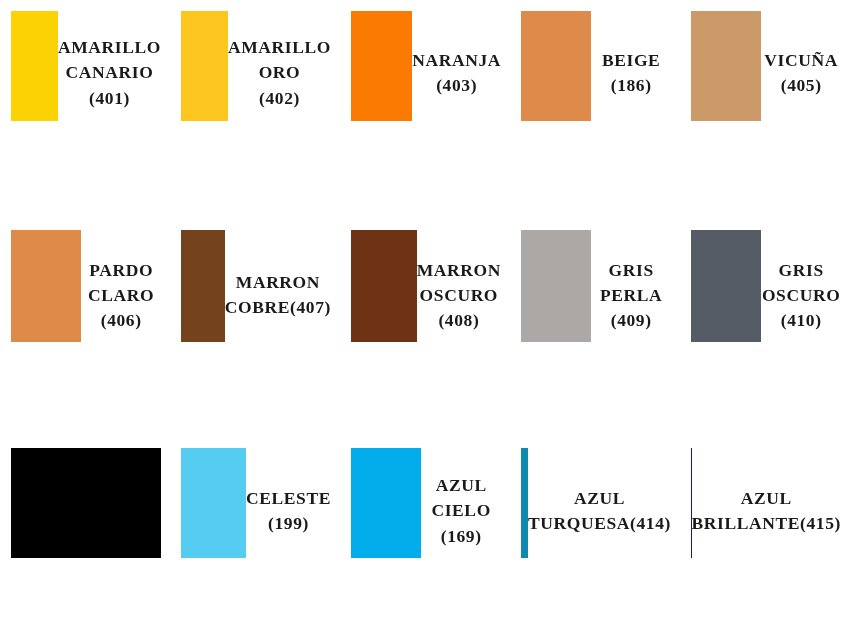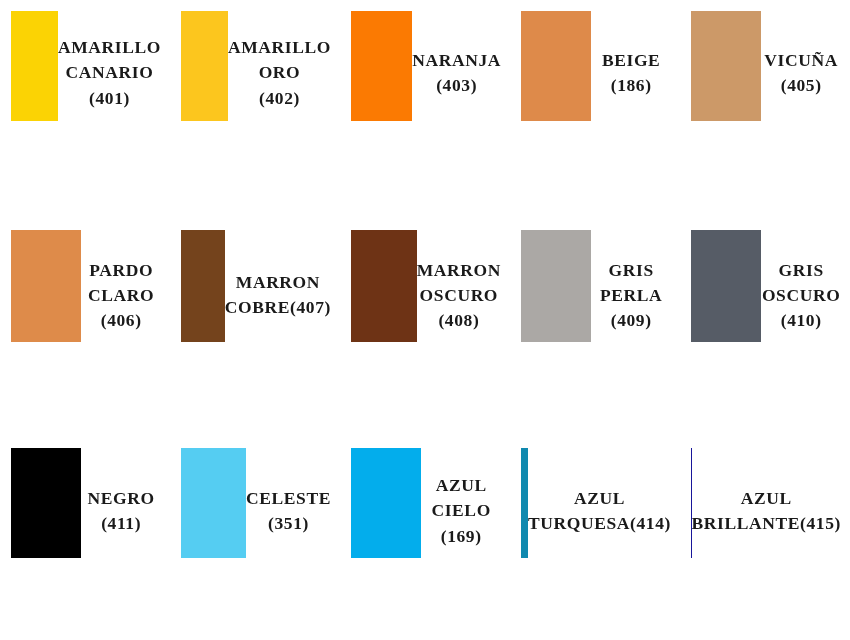--- a/index.html
+++ b/index.html
@@ -121,27 +121,25 @@
     <div class="cell">
       <div class="swatch" style="background-color: rgb(86, 92, 102);"></div>
       <div class="label">GRIS
 OSCURO (410)</div>
     </div>
   </div>
 
   <div class="row row-3">
     <div class="cell">
       <div class="swatch" style="background-color: rgb(0, 0, 0);"></div>
-      <div class="label">NEGRO
-(411)</div>
     </div>
     <div class="cell">
       <div class="swatch" style="background-color: rgb(85, 205, 242);"></div>
       <div class="label">CELESTE
-(351)</div>
+(199)</div>
     </div>
     <div class="cell">
       <div class="swatch" style="background-color: rgb(3, 173, 236);"></div>
       <div class="label">AZUL CIELO
 (169)</div>
     </div>
     <div class="cell">
       <div class="swatch" style="background-color: rgb(16, 137, 175);"></div>
       <div class="label">AZUL
 TURQUESA(414)</div>

